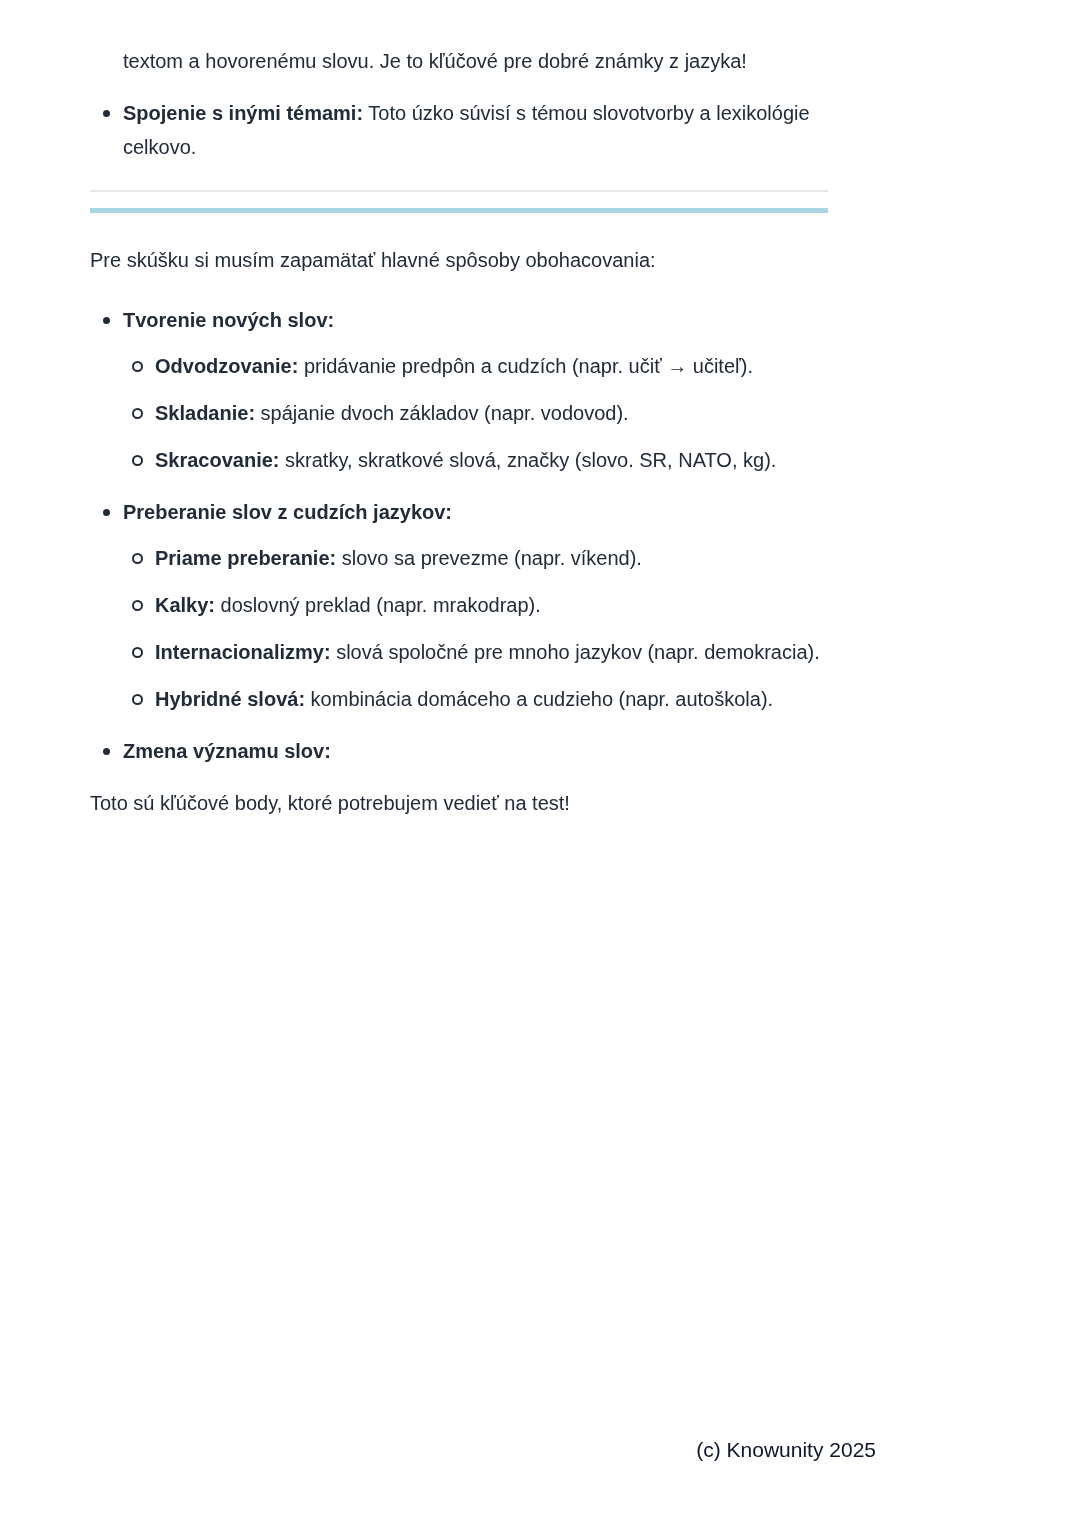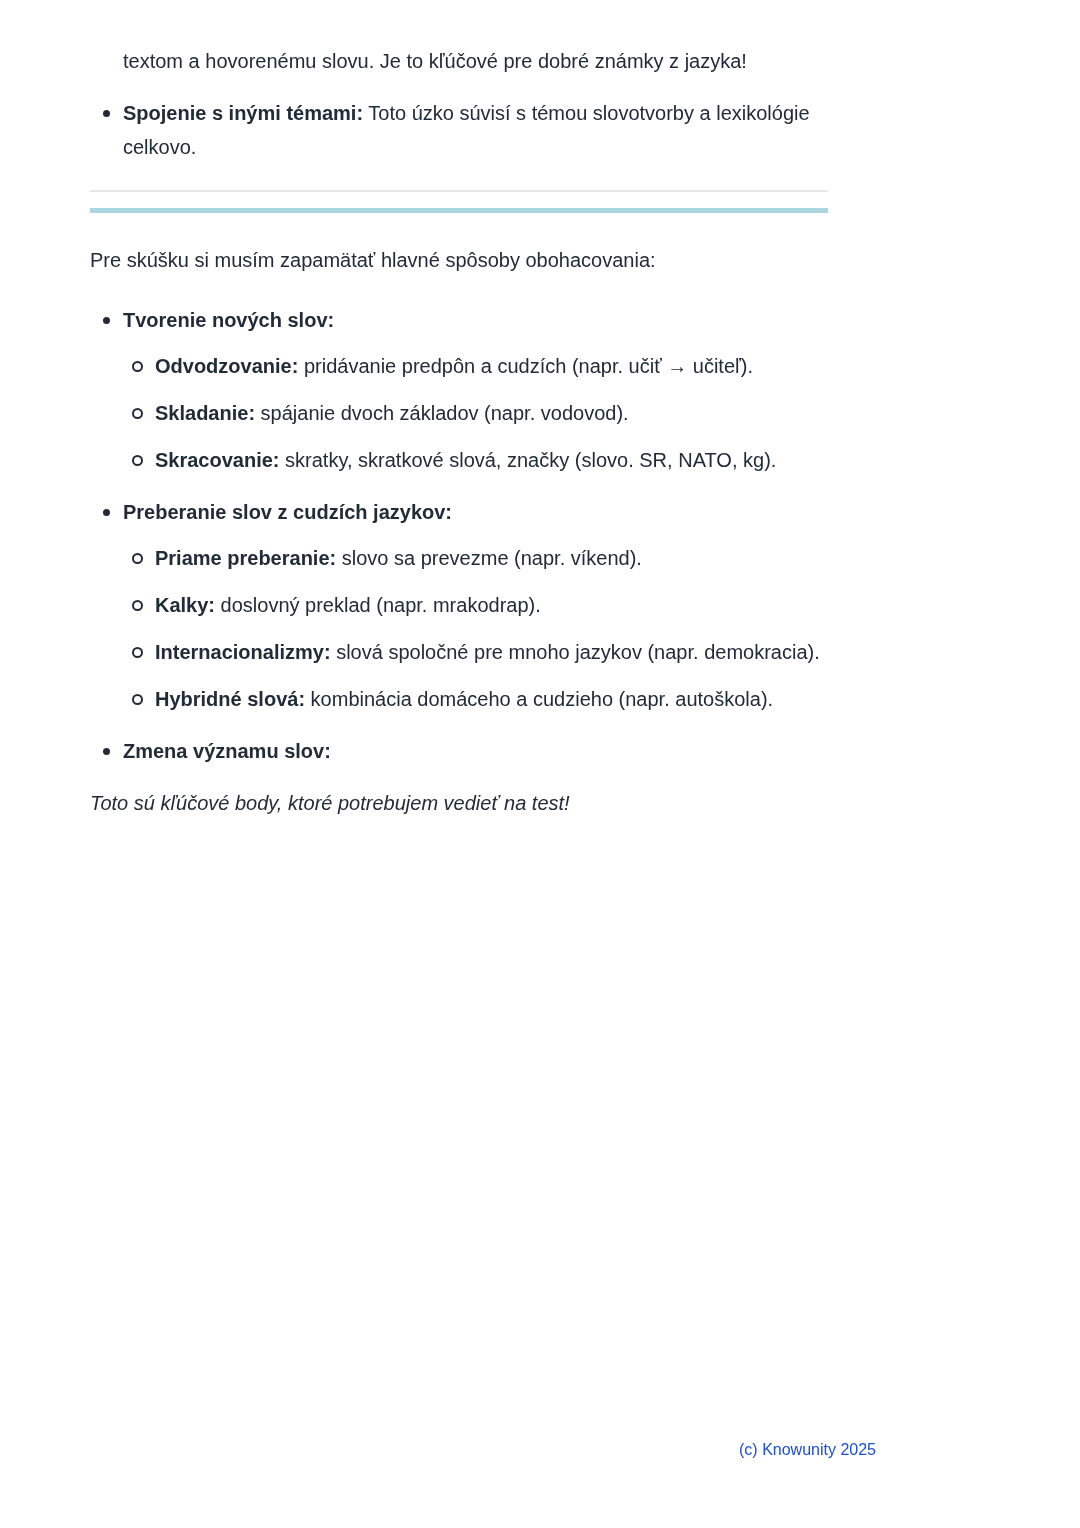--- a/index.html
+++ b/index.html
@@ -70,28 +70,28 @@
     letter-spacing: -0.3px;
   }
   .heading-underline {
     margin-top: 16px;
     width: 738px;
     height: 5px;
     background: #a9d6e1;
   }
   .lead { margin-top: 30px; }
   .main-list { margin-top: 26px; }
-  .outro { margin-top: 14px; font-style: italic; }
+  .outro { margin-top: 14px; }
   .footer {
     position: absolute;
     right: 68px;
     top: 1440px;
-    font-size: 16px;
+    font-size: 21px;
     line-height: 20px;
-    color: #1d4ed8;
+    color: #0f172a;
   }
 </style>
 </head>
 <body>
 
 <div class="page">
 
   <div class="edge-bar"></div>
 
   <div class="content">

